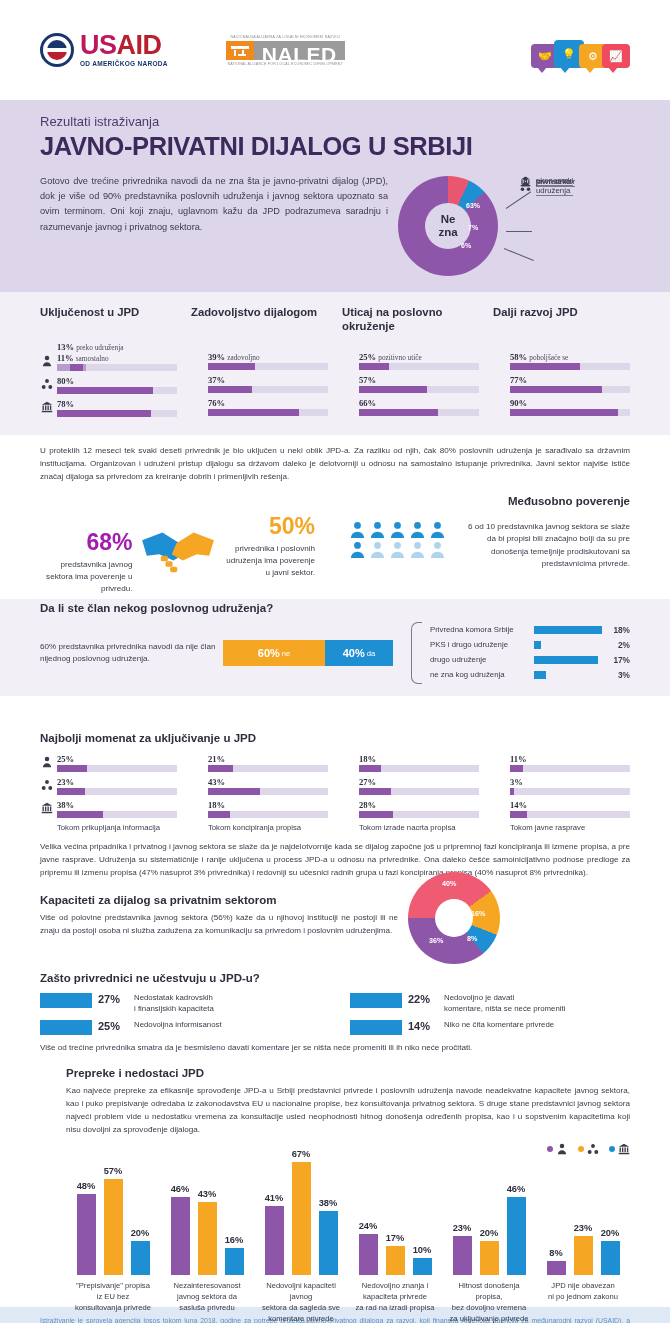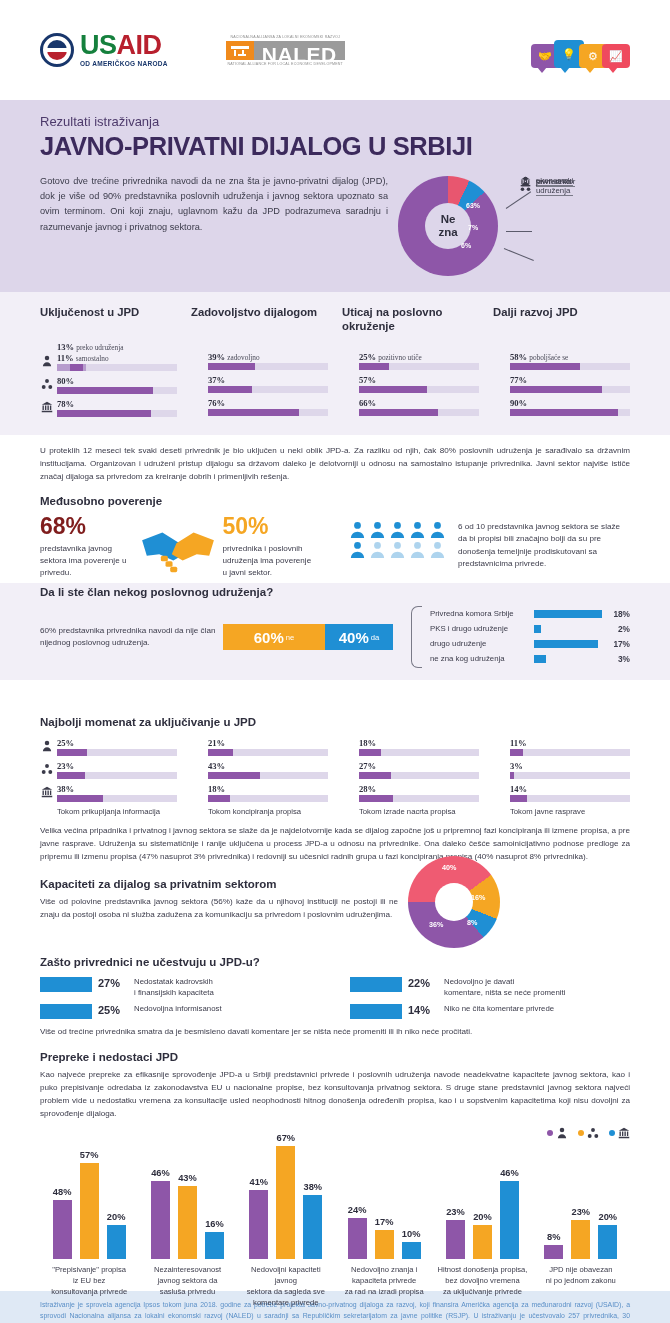--- a/index.html
+++ b/index.html
@@ -13,21 +13,21 @@
   }
 
   
   .logobar { height: 100px; display: flex; align-items: center; padding: 0 40px; background:#fff; }
   .usaid { display:flex; align-items:center; gap:6px; }
   .usaid-seal { width:34px; height:34px; border-radius:50%; background:#fff; border:3px solid #18366b; position:relative; }
   .usaid-seal::after{ content:""; position:absolute; inset:4px; border-radius:50%;
      background: linear-gradient(#18366b 0 40%, #ffffff 40% 58%, #b8202e 58% 100%); }
   .usaid-txt{ line-height:1; }
   .usaid-word{ font-size:27px; font-weight:bold; letter-spacing:-0.5px; }
-  .usaid-word .a{ color:#15803d; } .usaid-word .b{ color:#b8202e; }
+  .usaid-word .a{ color:#be185d; } .usaid-word .b{ color:#b8202e; }
   .usaid-sub{ font-size:6.5px; font-weight:bold; color:#18366b; letter-spacing:0.3px; margin-top:2px;}
   .naled { margin-left:58px; text-align:center; }
   .naled-top,.naled-bot{ font-size:3.6px; color:#8d8d8d; letter-spacing:0.2px; white-space:nowrap; }
   .naled-main{ display:flex; height:19px; margin:2px 0; }
   .naled-sq{ width:28px; background:#f08a1c; position:relative; }
   .naled-sq::before{content:"";position:absolute;left:5px;top:5px;right:5px;bottom:4px;
      background:
        linear-gradient(#fff,#fff) 0 0/100% 3px no-repeat,
        linear-gradient(#fff,#fff) 3px 4px/2px 14px no-repeat,
        linear-gradient(#fff,#fff) 11px 4px/2px 14px no-repeat,
@@ -83,34 +83,34 @@
   .gtop{ font-size:8.2px; color:#2e2e3d; margin-bottom:1px; white-space:nowrap;font-family:Liberation Serif, serif; }
   .gtop b{ font-weight:bold; font-size:8.6px; }
   .gtop span{ font-size:7.3px; color:#4a4a58; }
   .track{ height:7px; background:#ded7ea; position:relative; }
   .fill{ height:100%; background:#8e56a8; position:absolute; left:0; top:0; }
   .fill2{ height:100%; background:#b79ccd; position:absolute; left:0; top:0; }
 
   
   .trust{ display:flex; align-items:flex-start; gap:0; }
   .tbig{ font-size:23px; font-weight:bold; line-height:1; }
-  .tblue{ color:#7f1d1d; } .torange{ color:#f5a623; }
+  .tblue{ color:#a21caf;margin-top:16px; } .torange{ color:#f5a623; }
   .tcap{ font-size:8.1px; line-height:1.5; margin-top:5px; }
   .handshake{ width:78px; height:58px; position:relative; margin: 4px 6px 0 6px; }
 
   
   .people{ display:flex; flex-direction:column; gap:3px; }
   .prow{ display:flex; gap:3px; }
 
   
   .memrow{ display:flex; align-items:center; gap:0; }
   .splitbar{ display:flex; height:26px; width:182px; }
   .sp-o{ background:#f5a623; color:#fff; width:60%; display:flex; align-items:center; justify-content:center; }
   .sp-b{ background:#1f8fd4; color:#fff; width:40%; display:flex; align-items:center; justify-content:center; }
-  .sp-o b,.sp-b b{ font-size:15px; } .sp-o i,.sp-b i{ font-style:normal; font-size:7.6px; margin-left:2px;}
+  .sp-o b,.sp-b b{ font-size:11px; } .sp-o i,.sp-b i{ font-style:normal; font-size:7.6px; margin-left:2px;}
   .brace{ width:11px; border:1.1px solid #7a7a88; border-right:none; border-radius:7px 0 0 7px; }
   .mlist{ font-size:7.8px; }
   .mrow{ display:flex; align-items:center; height:15px; }
   .mname{ width:104px; text-align:left; }
   .mbarwrap{ width:68px; }
   .mbar{ height:8px; background:#1f8fd4; }
   .mpct{ width:28px; text-align:right; font-weight:bold; font-size:8.3px; }
 
   
   .pie{ width:92px; height:92px; border-radius:50%; position:relative;
@@ -404,21 +404,21 @@
       </div>
     </div>
 
   </div>
 </div>
 
 <div class="sect" style="padding-top:10px;">
   <div class="para">U proteklih 12 meseci tek svaki deseti privrednik je bio uključen u neki oblik JPD-a. Za razliku od njih, čak 80% poslovnih udruženja je sarađivalo sa državnim institucijama. Organizovan i udruženi pristup dijalogu sa državom daleko je delotvorniji u odnosu na samostalno istupanje privrednika. Javni sektor najviše ističe značaj dijaloga sa privredom za kreiranje dobrih i primenljivih rešenja.</div>
 </div>
 
-<div class="sect" style="padding-top:11px;">
+<div class="sect" style="padding-top:11px;text-align:right;">
   <div class="h2">Međusobno poverenje</div>
   <div class="trust" style="margin-top:8px;">
     <div style="width:116px;">
       <div class="tbig tblue">68%</div>
       <div class="tcap">predstavnika javnog sektora ima poverenje u privredu.</div>
     </div>
     <div class="handshake">
       <svg viewBox="0 0 100 72" width="78" height="58">
         <path d="M4 26 L30 16 L52 30 L58 44 L44 52 L26 44 L10 46 Z" fill="#1f8fd4"></path>
         <path d="M96 26 L70 16 L48 30 L42 44 L56 52 L74 44 L90 46 Z" fill="#f5a623"></path>
@@ -730,21 +730,21 @@
         <div class="wpct">14%</div>
         <div class="wtxt">
             <div>Niko ne čita komentare privrede</div>
           </div>
       </div>
     </div>
   </div>
   <div class="para" style="margin-top:7px;">Više od trećine privrednika smatra da je besmisleno davati komentare jer se ništa neće promeniti ili ih niko neće pročitati.</div>
 </div>
 
-<div class="sect" style="padding-top:12px;">
+<div class="sect" style="padding-top:12px;margin-left:26px;">
   <div class="h2">Prepreke i nedostaci JPD</div>
   <div class="para" style="margin-top:6px;">Kao najveće prepreke za efikasnije sprovođenje JPD-a u Srbiji predstavnici privrede i poslovnih udruženja navode neadekvatne kapacitete javnog sektora, kao i puko prepisivanje odredaba iz zakonodavstva EU u nacionalne propise, bez konsultovanja privatnog sektora. S druge stane predstavnici javnog sektora najveći problem vide u nedostatku vremena za konsultacije usled neophodnosti hitnog donošenja određenih propisa, kao i u sopstvenim kapacitetima koji nisu dovoljni za sprovođenje dijaloga.</div>
 
   <div class="cclegend" style="margin-top:6px;">
     <div class="cli">
         <span class="dot" style="background:#8e56a8"></span>
       <svg viewBox="0 0 16 16" width="12" height="12">
           <circle cx="8" cy="4" r="3" fill="#3b3b4a"></circle>
           <path d="M2.5 15c0-3.3 2.5-5.5 5.5-5.5s5.5 2.2 5.5 5.5z" fill="#3b3b4a"></path>
         </svg>
@@ -766,21 +766,21 @@
           <rect x="8.6" y="6" width="1.8" height="6" fill="#3b3b4a"></rect>
           <rect x="11.9" y="6" width="1.8" height="6" fill="#3b3b4a"></rect>
           <rect x="1" y="13" width="14" height="2" fill="#3b3b4a"></rect>
         </svg>
       </div>
   </div>
 
   <div class="ccwrap" style="margin-top:2px;">
     <div class="ccgroups">
       <div class="ccg">
-        <div class="ccbar cpur" style="height:59px">
+        <div class="ccbar cpur" style="height:81px">
             <span class="v">48%</span>
           </div>
         <div class="ccbar cora" style="height:96px">
             <span class="v">57%</span>
           </div>
         <div class="ccbar cblu" style="height:34px">
             <span class="v">20%</span>
           </div>
       </div>
       <div class="ccg">

